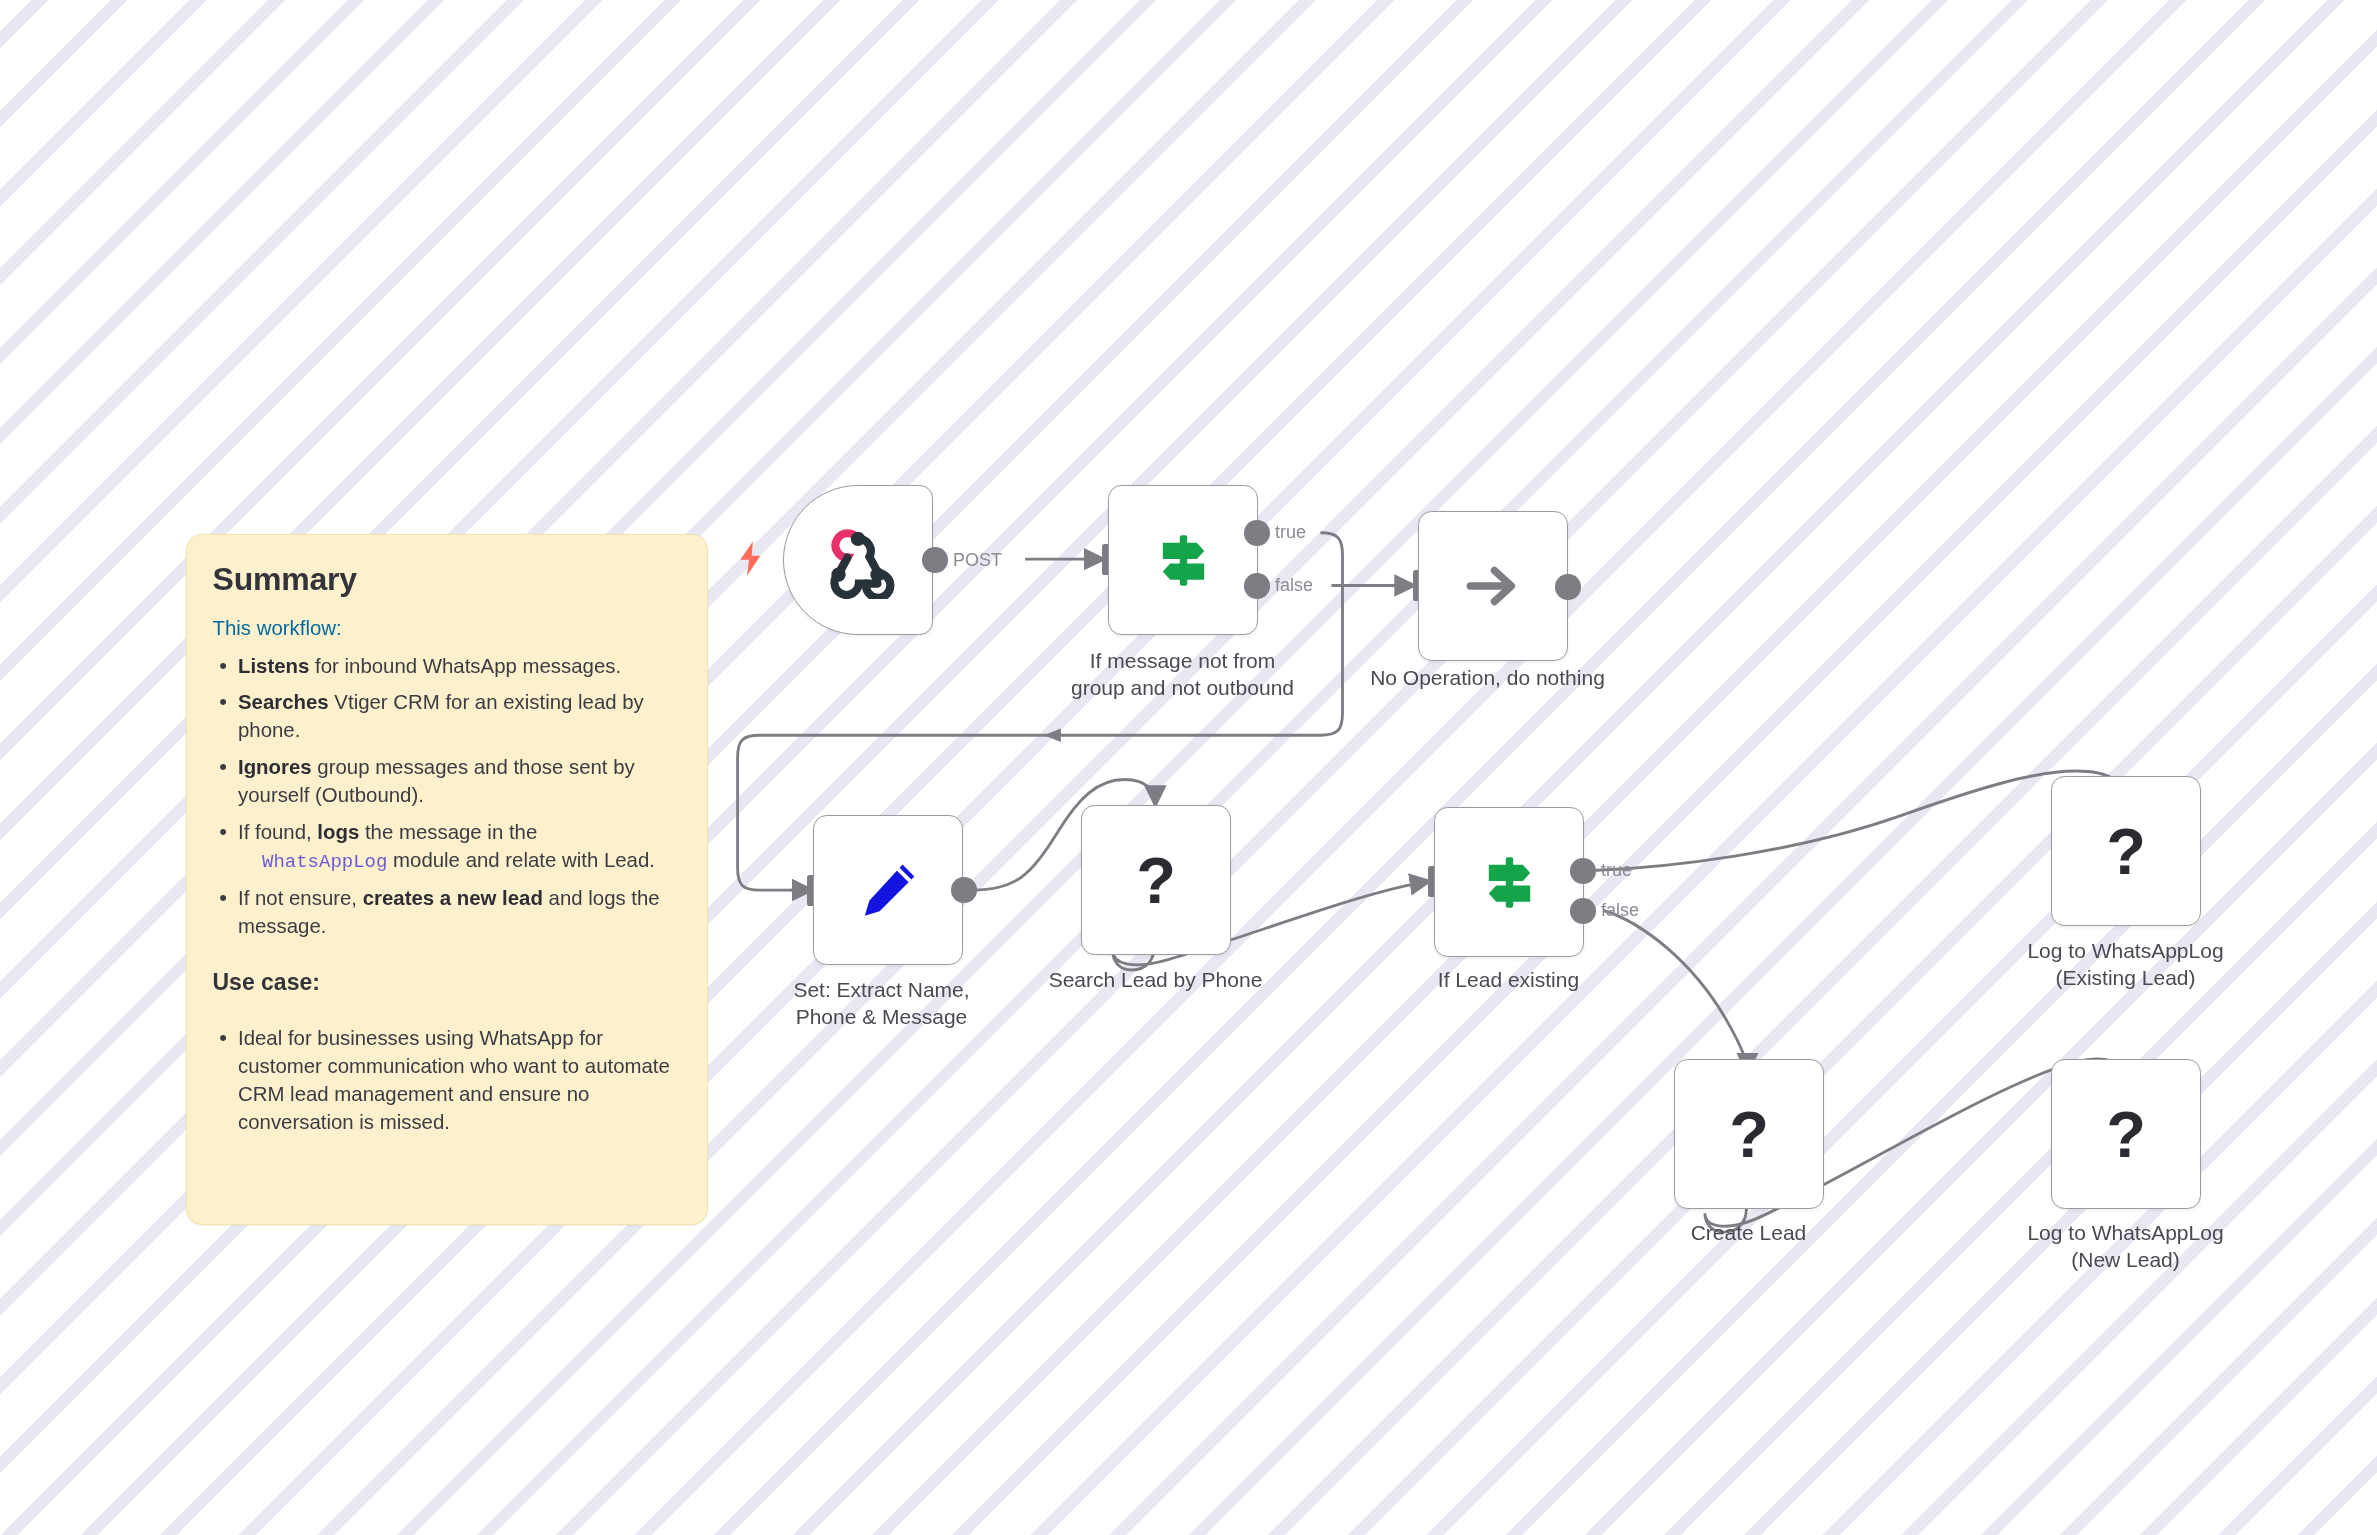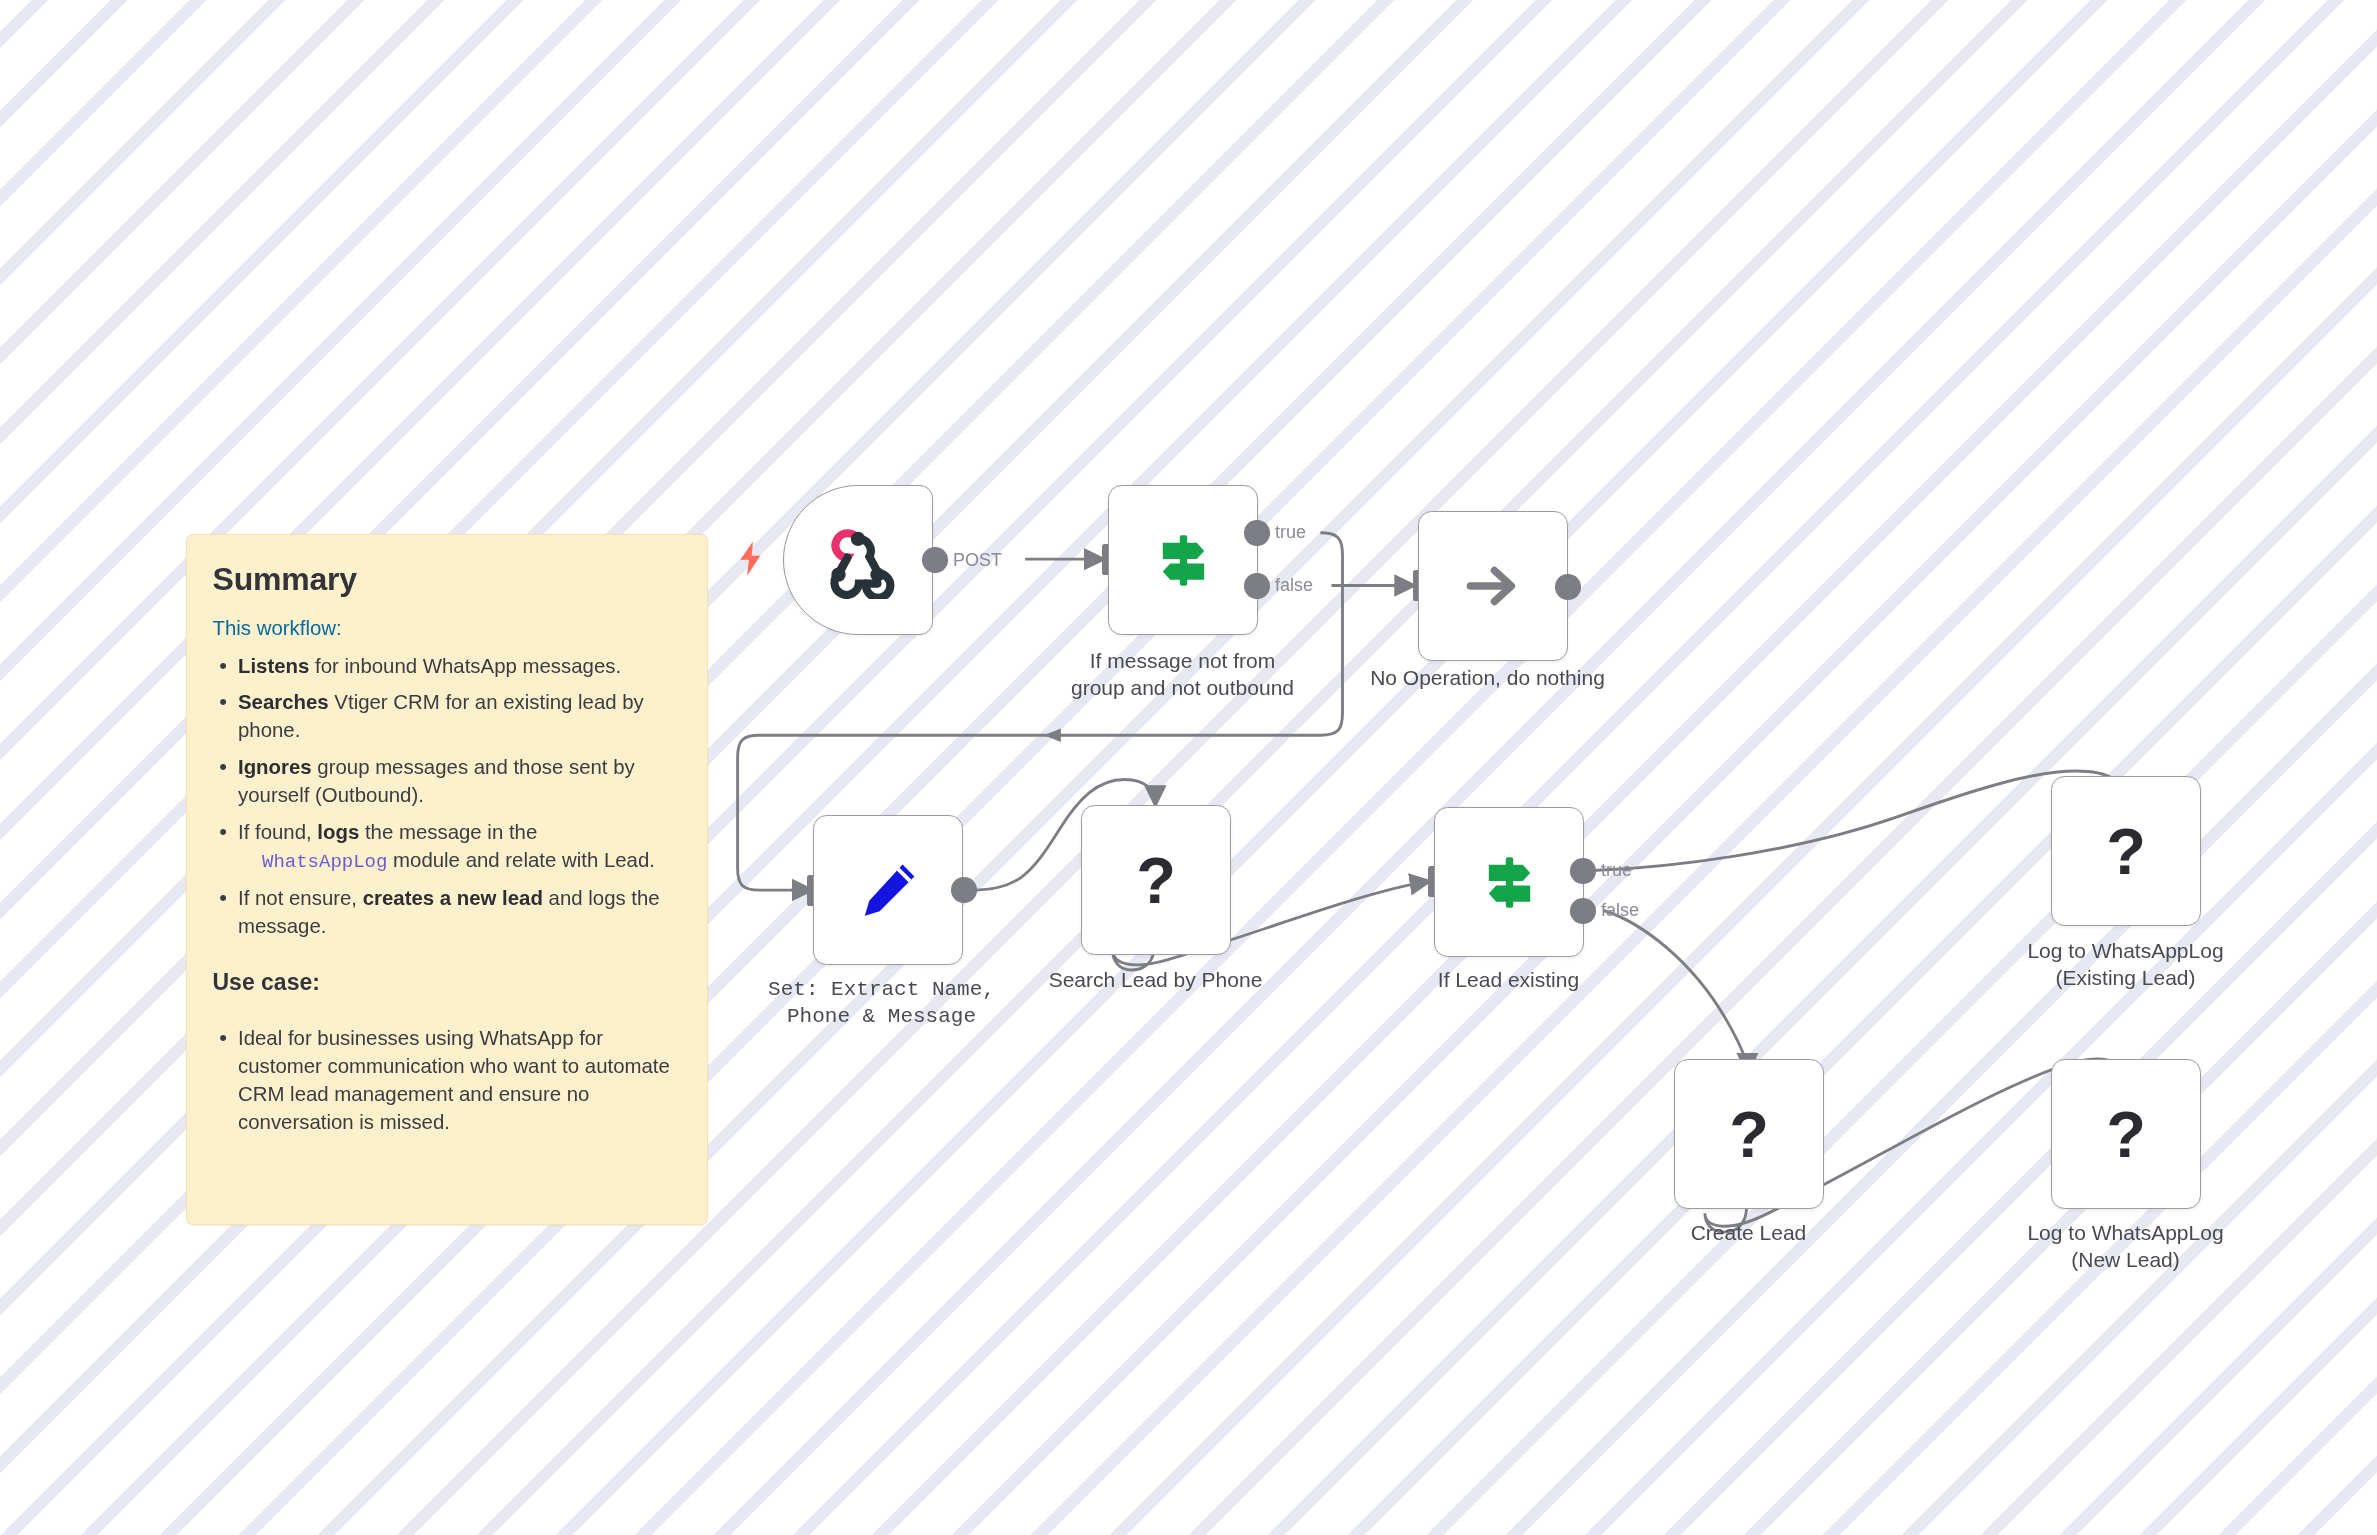--- a/index.html
+++ b/index.html
@@ -19,21 +19,21 @@
 
   #canvas { position:absolute; inset:0; }
 
   
   .sticky {
     position:absolute;
     left:186px; top:534px;
     width:522px; height:691px;
     background:#fdf1cd;
     border:0.9px solid #f3e3ad;
-    border-radius:7px;
+    border-radius:16px;
     padding:25.5px 29px 0 25.5px;
     box-shadow:0 0.9px 1.7px rgba(0,0,0,.06);
   }
   .sticky h1 {
     font-size:32px; font-weight:bold; color:#33333a;
     letter-spacing:-0.2px; margin-bottom:19px;
   }
   .sticky h2 {
     font-size:23px; font-weight:bold; color:#33333a;
     margin-top:29px; margin-bottom:28px;
@@ -212,21 +212,21 @@
   <div class="nlabel" style="left:1343px;top:665px;">No Operation, do nothing</div>
 
   <div class="inport" style="left:807px;top:875px;"></div>
   <div class="node" style="left:813px;top:815px;">
     <svg width="71" height="71" viewBox="0 0 48 48">
       <path d="M33.5,6.5 L41.5,14.5 L18,38 L8,41 L11,31 Z" fill="#1414e0"></path>
       <path d="M30.5,9.5 L38.5,17.5" stroke="#fff" stroke-width="2.6" fill="none"></path>
     </svg>
   </div>
   <div class="dot" style="left:951px;top:877px;"></div>
-  <div class="nlabel" style="left:737px;top:977px;font-family:Liberation Mono, monospace;">
+  <div class="nlabel" style="left:737px;top:977px;">
     <div>Set: Extract Name,</div>
     <div>Phone &amp; Message</div>
   </div>
 
   <div class="node" style="left:1081px;top:805px;">
     <span class="qmark">?</span>
   </div>
   <div class="nlabel" style="left:1011px;top:967px;">Search Lead by Phone</div>
 
   <div class="inport" style="left:1428px;top:866px;"></div>

